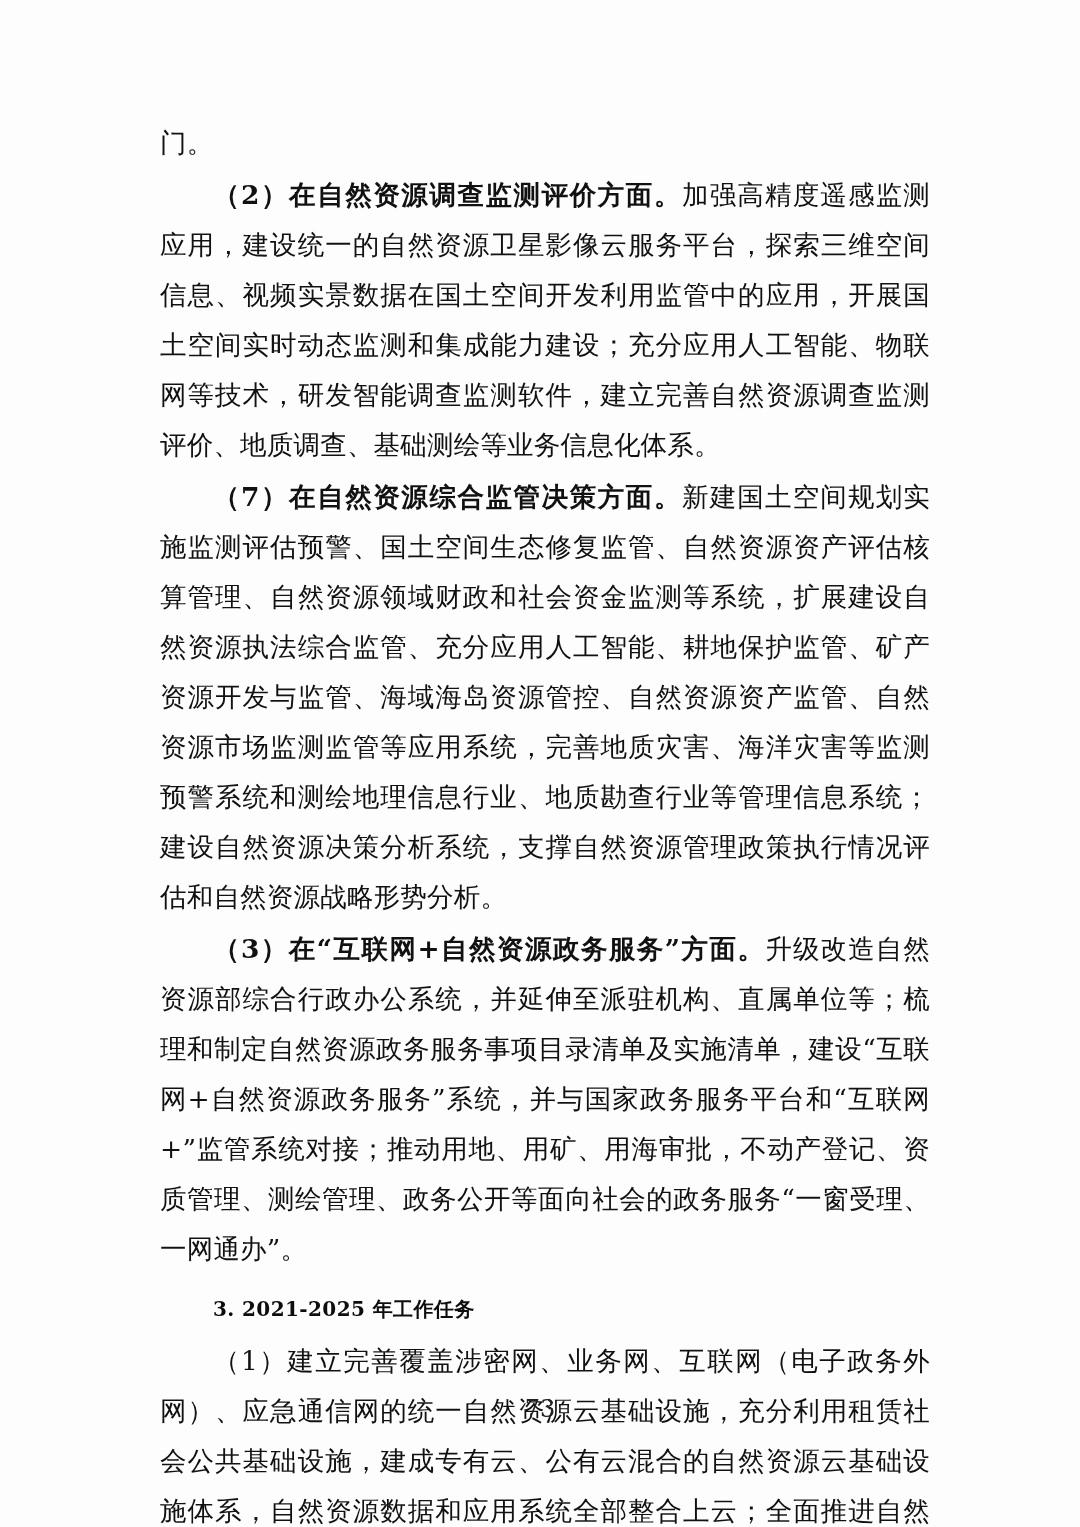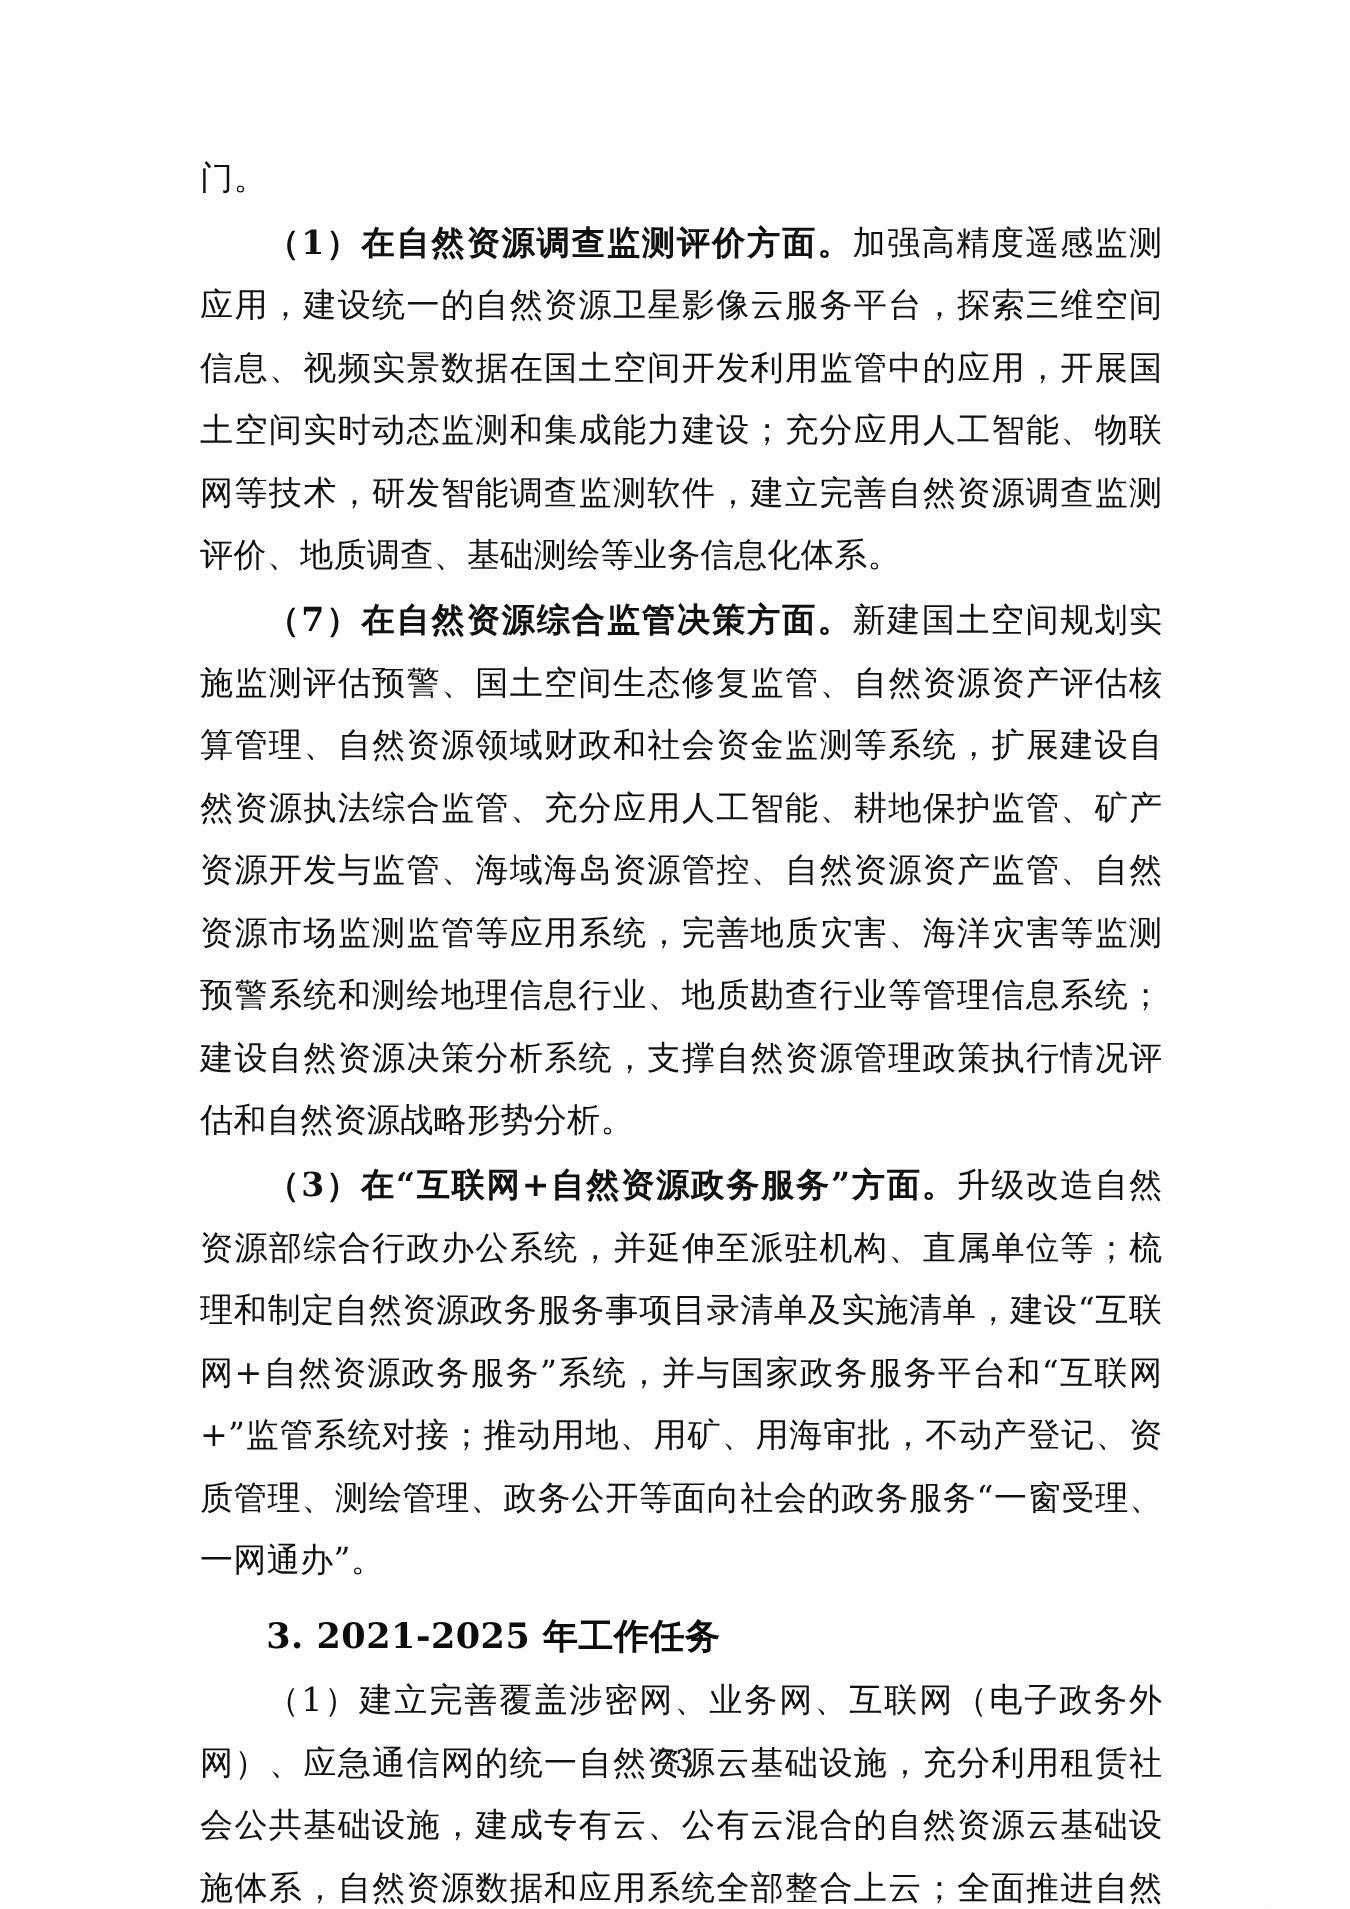--- a/index.html
+++ b/index.html
@@ -34,21 +34,21 @@
   }
   p.indent {
     text-indent: 53px;
   }
   .lead {
     font-weight: bold;
     letter-spacing: 0.6px;
   }
   p.heading {
     margin: 10px 0 2px 0;
-    font-size: 28px;
+    font-size: 20px;
     line-height: 50px;
     font-weight: bold;
     text-indent: 53px;
     letter-spacing: 0.4px;
   }
   .page-number {
     position: absolute;
     left: 0;
     right: 0;
     top: 1395px;
@@ -62,21 +62,21 @@
 <body>
 
 <div class="page">
   <div class="content">
 
     <p class="body-text">
       <span>门。</span>
     </p>
 
     <p class="body-text indent">
-      <span class="lead">（1）在自然资源调查监测评价方面。</span><span>加强高精度遥感监测应用，建设统一的自然资源卫星影像云服务平台，探索三维空间信息、视频实景数据在国土空间开发利用监管中的应用，开展国土空间实时动态监测和集成能力建设；充分应用人工智能、物联网等技术，研发智能调查监测软件，建立完善自然资源调查监测评价、地质调查、基础测绘等业务信息化体系。</span>
+      <span class="lead">（2）在自然资源调查监测评价方面。</span><span>加强高精度遥感监测应用，建设统一的自然资源卫星影像云服务平台，探索三维空间信息、视频实景数据在国土空间开发利用监管中的应用，开展国土空间实时动态监测和集成能力建设；充分应用人工智能、物联网等技术，研发智能调查监测软件，建立完善自然资源调查监测评价、地质调查、基础测绘等业务信息化体系。</span>
     </p>
 
     <p class="body-text indent">
       <span class="lead">（7）在自然资源综合监管决策方面。</span><span>新建国土空间规划实施监测评估预警、国土空间生态修复监管、自然资源资产评估核算管理、自然资源领域财政和社会资金监测等系统，扩展建设自然资源执法综合监管、充分应用人工智能、耕地保护监管、矿产资源开发与监管、海域海岛资源管控、自然资源资产监管、自然资源市场监测监管等应用系统，完善地质灾害、海洋灾害等监测预警系统和测绘地理信息行业、地质勘查行业等管理信息系统；建设自然资源决策分析系统，支撑自然资源管理政策执行情况评估和自然资源战略形势分析。</span>
     </p>
 
     <p class="body-text indent">
       <span class="lead">（3）在“互联网+自然资源政务服务”方面。</span><span>升级改造自然资源部综合行政办公系统，并延伸至派驻机构、直属单位等；梳理和制定自然资源政务服务事项目录清单及实施清单，建设“互联网+自然资源政务服务”系统，并与国家政务服务平台和“互联网+”监管系统对接；推动用地、用矿、用海审批，不动产登记、资质管理、测绘管理、政务公开等面向社会的政务服务“一窗受理、一网通办”。</span>
     </p>
 

